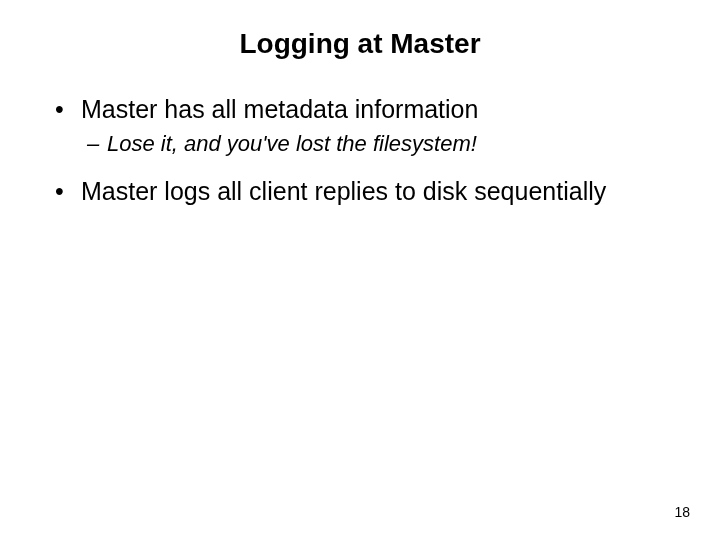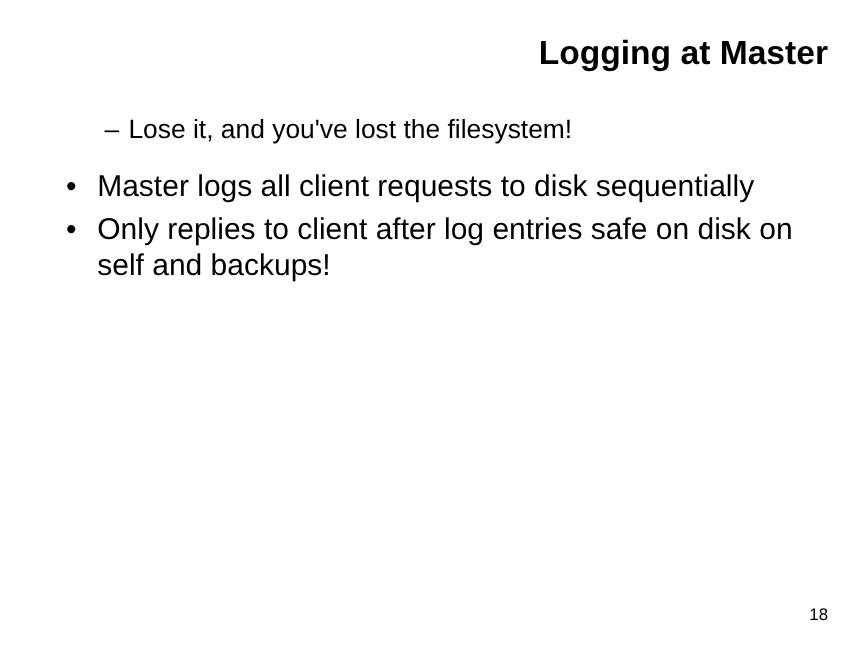--- a/index.html
+++ b/index.html
@@ -5,21 +5,21 @@
     * { margin: 0; padding: 0; box-sizing: border-box; }
     body {
       width: 720px;
       height: 540px;
       background: #fff;
       font-family: Verdana, Geneva, sans-serif;
       position: relative;
       padding: 28px 30px;
     }
     .title {
-      text-align: right;
+      text-align: center;
       font-weight: bold;
       font-size: 28px;
       color: #000;
       margin-bottom: 34px;
     }
     .bullet-list {
       list-style: none;
       padding-left: 25px;
     }
     .bullet-item {
@@ -42,20 +42,21 @@
       padding-left: 32px;
       margin-top: 2px;
       margin-bottom: 18px;
     }
     .sub-item {
       font-size: 22px;
       color: #000;
       line-height: 1.25;
       position: relative;
       padding-left: 20px;
+      font-style: italic;
     }
     .sub-item::before {
       content: "–";
       position: absolute;
       left: 0;
       top: 0;
     }
     .page-number {
       position: absolute;
       bottom: 20px;
@@ -63,20 +64,20 @@
       font-size: 14px;
       color: #000;
     }
   </style>
 </head>
 <body>
 
 <h1 class="title">Logging at Master</h1>
 
 <ul class="bullet-list">
+  <li class="bullet-item">Master has all metadata information</li>
   <ul class="sub-list">
     <li class="sub-item">Lose it, and you've lost the filesystem!</li>
   </ul>
-  <li class="bullet-item">Master logs all client requests to disk sequentially</li>
-  <li class="bullet-item">Only replies to client after log entries safe on disk on self and backups!</li>
+  <li class="bullet-item">Master logs all client replies to disk sequentially</li>
 </ul>
 
 <div class="page-number">18</div>
 
 </body></html>

